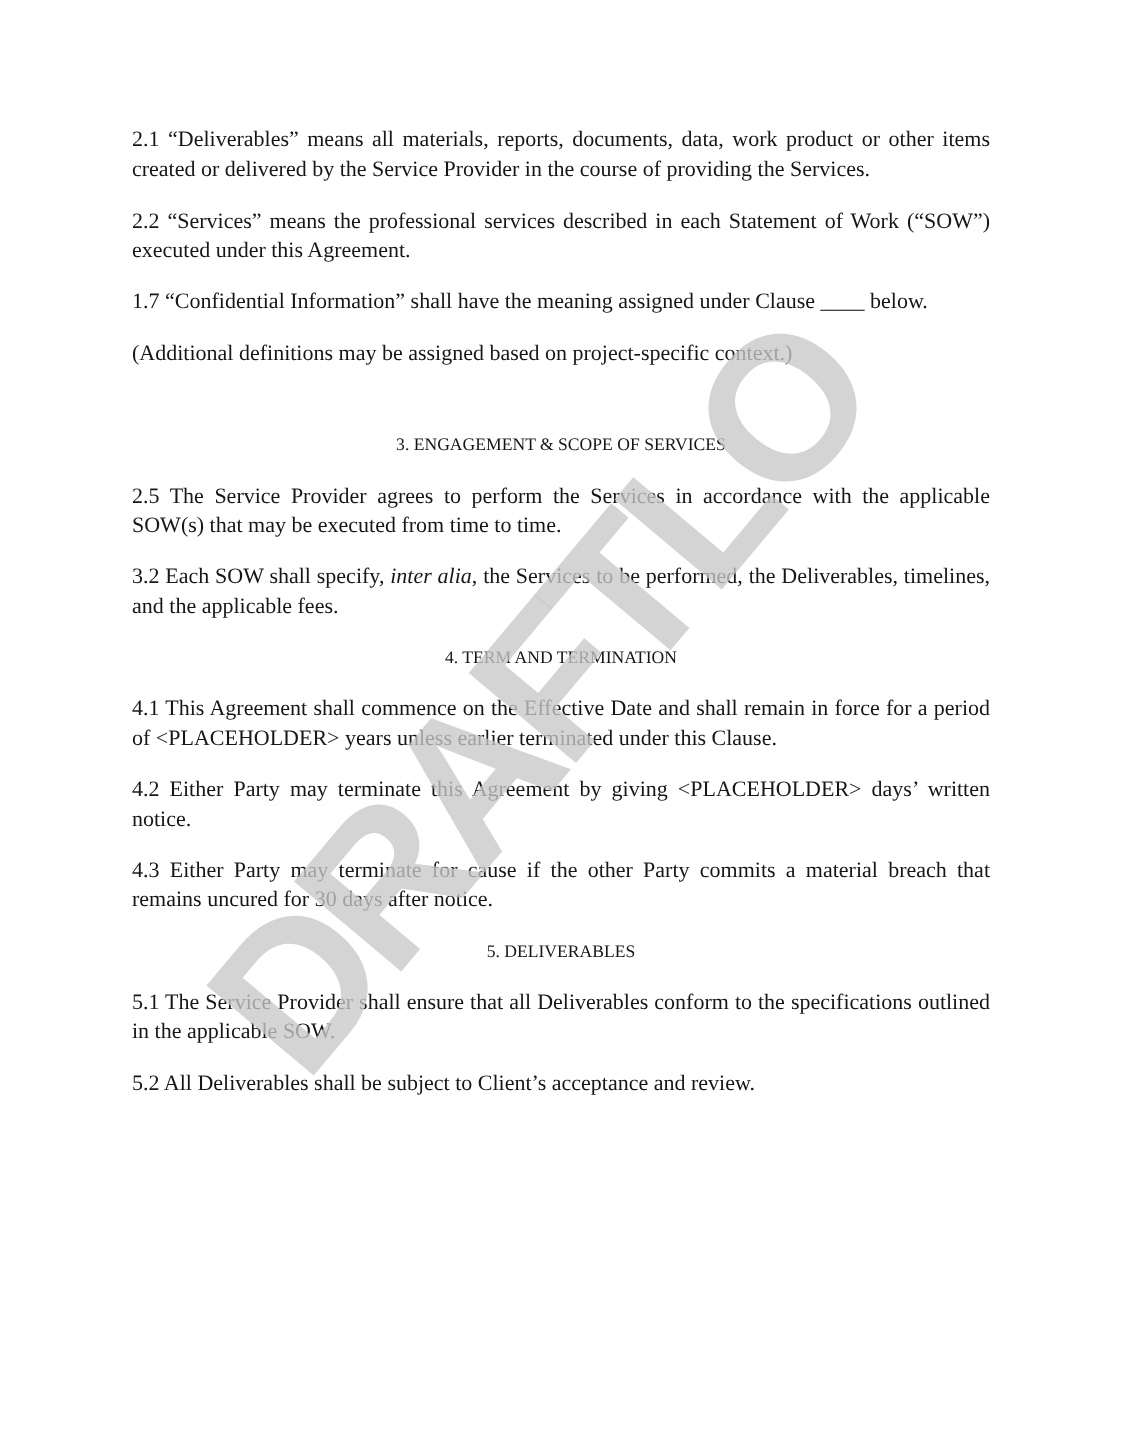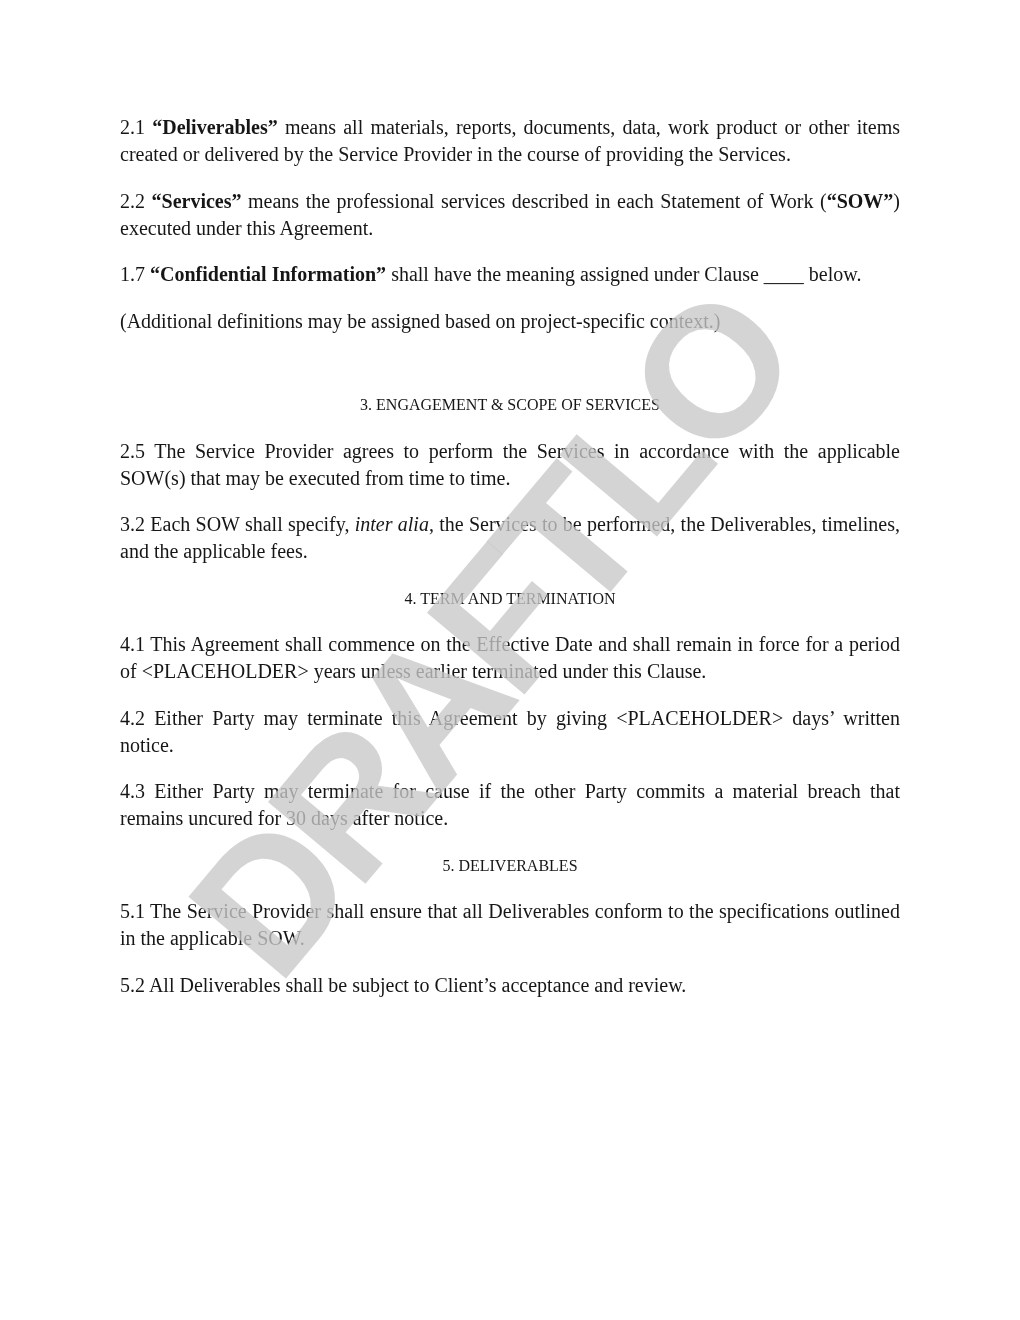--- a/index.html
+++ b/index.html
@@ -31,21 +31,21 @@
   .section-heading {
     font-size: 16px;
     line-height: 27px;
     font-weight: normal;
     text-align: center;
     margin: 9.5px 0 19.5px 0;
   }
   .section-heading.extra-top {
     margin-top: 56.5px;
   }
-  .bold { font-weight: bold; }
+  .bold { font-weight: normal; }
   .italic { font-style: italic; }
   .watermark {
     position: absolute;
     left: -9px;
     top: 543px;
     width: 1000px;
     height: 185px;
     line-height: 185px;
     text-align: center;
     transform: rotate(-50deg);

